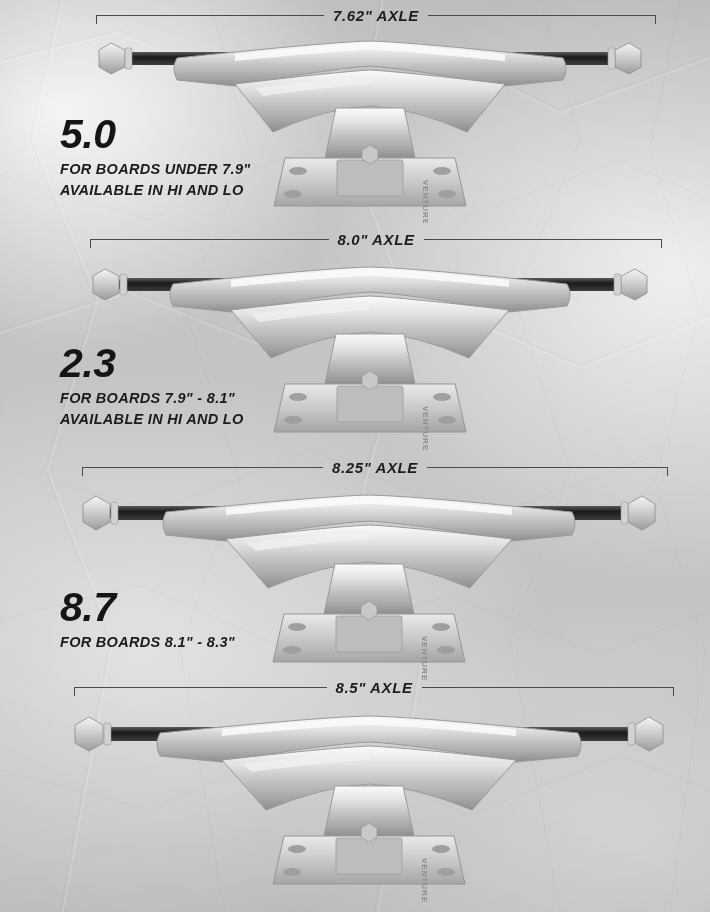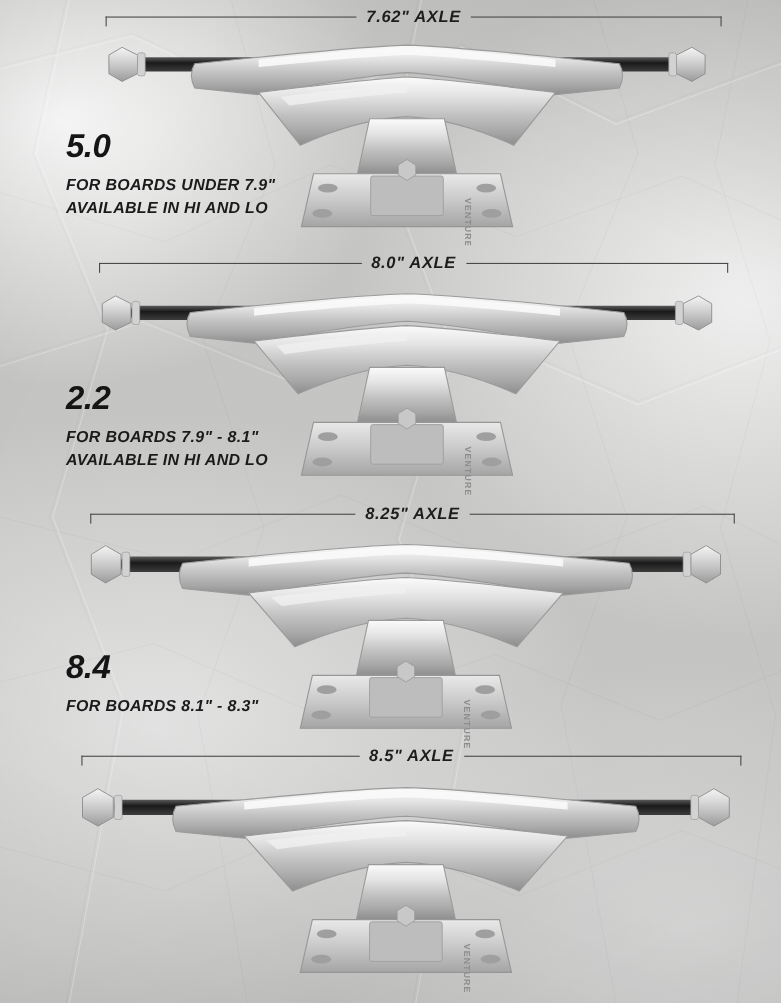--- a/index.html
+++ b/index.html
@@ -77,21 +77,21 @@
   }
 
   
   .spec-block {
     position: absolute;
   }
   .spec-size {
     font-family: "Liberation Sans", sans-serif;
     font-weight: bold;
     font-style: italic;
-    font-size: 30px;
+    font-size: 41px;
     line-height: 38px;
     letter-spacing: -0.5px;
     color: #151515;
     margin-bottom: 6px;
   }
   .spec-line {
     font-family: "Liberation Sans", sans-serif;
     font-weight: bold;
     font-style: italic;
     font-size: 14.5px;
@@ -262,21 +262,21 @@
         <ellipse cx="363" cy="145" rx="9" ry="4"></ellipse>
         <ellipse cx="214" cy="168" rx="9" ry="4"></ellipse>
         <ellipse cx="368" cy="168" rx="9" ry="4"></ellipse>
       </g>
       <text x="344" y="154" transform="rotate(90 344 154)" font-family="'Liberation Sans', sans-serif" font-size="8" font-weight="bold" fill="#8d8d8d" letter-spacing="1">VENTURE</text>
       <polygon points="283,124 291,119 299,124 299,133 291,138 283,133" fill="#c8c8c8" stroke="#959595" stroke-width="0.7"></polygon>
     </svg>
   </div>
 
   <div class="spec-block" style="left:60px; top:344px;">
-    <div class="spec-size">2.2</div>
+    <div class="spec-size">2.3</div>
     <div class="spec-line">FOR BOARDS 7.9" - 8.1"</div>
     <div class="spec-line">AVAILABLE IN HI AND LO</div>
   </div>
 
   <div class="axle-row" style="left:82px; top:456px; width:586px; height:22px;">
     <div class="axle-line left"></div>
     <div class="axle-label">8.25" AXLE</div>
     <div class="axle-line right"></div>
   </div>
 
@@ -328,21 +328,21 @@
         <ellipse cx="371" cy="147" rx="9" ry="4"></ellipse>
         <ellipse cx="222" cy="170" rx="9" ry="4"></ellipse>
         <ellipse cx="376" cy="170" rx="9" ry="4"></ellipse>
       </g>
       <text x="352" y="156" transform="rotate(90 352 156)" font-family="'Liberation Sans', sans-serif" font-size="8" font-weight="bold" fill="#8d8d8d" letter-spacing="1">VENTURE</text>
       <polygon points="291,126 299,121 307,126 307,135 299,140 291,135" fill="#c8c8c8" stroke="#959595" stroke-width="0.7"></polygon>
     </svg>
   </div>
 
   <div class="spec-block" style="left:60px; top:588px;">
-    <div class="spec-size">8.4</div>
+    <div class="spec-size">8.7</div>
     <div class="spec-line">FOR BOARDS 8.1" - 8.3"</div>
   </div>
 
   <div class="axle-row" style="left:74px; top:676px; width:600px; height:22px;">
     <div class="axle-line left"></div>
     <div class="axle-label">8.5" AXLE</div>
     <div class="axle-line right"></div>
   </div>
 
   <div class="truck" style="left:62px; top:700px;">

